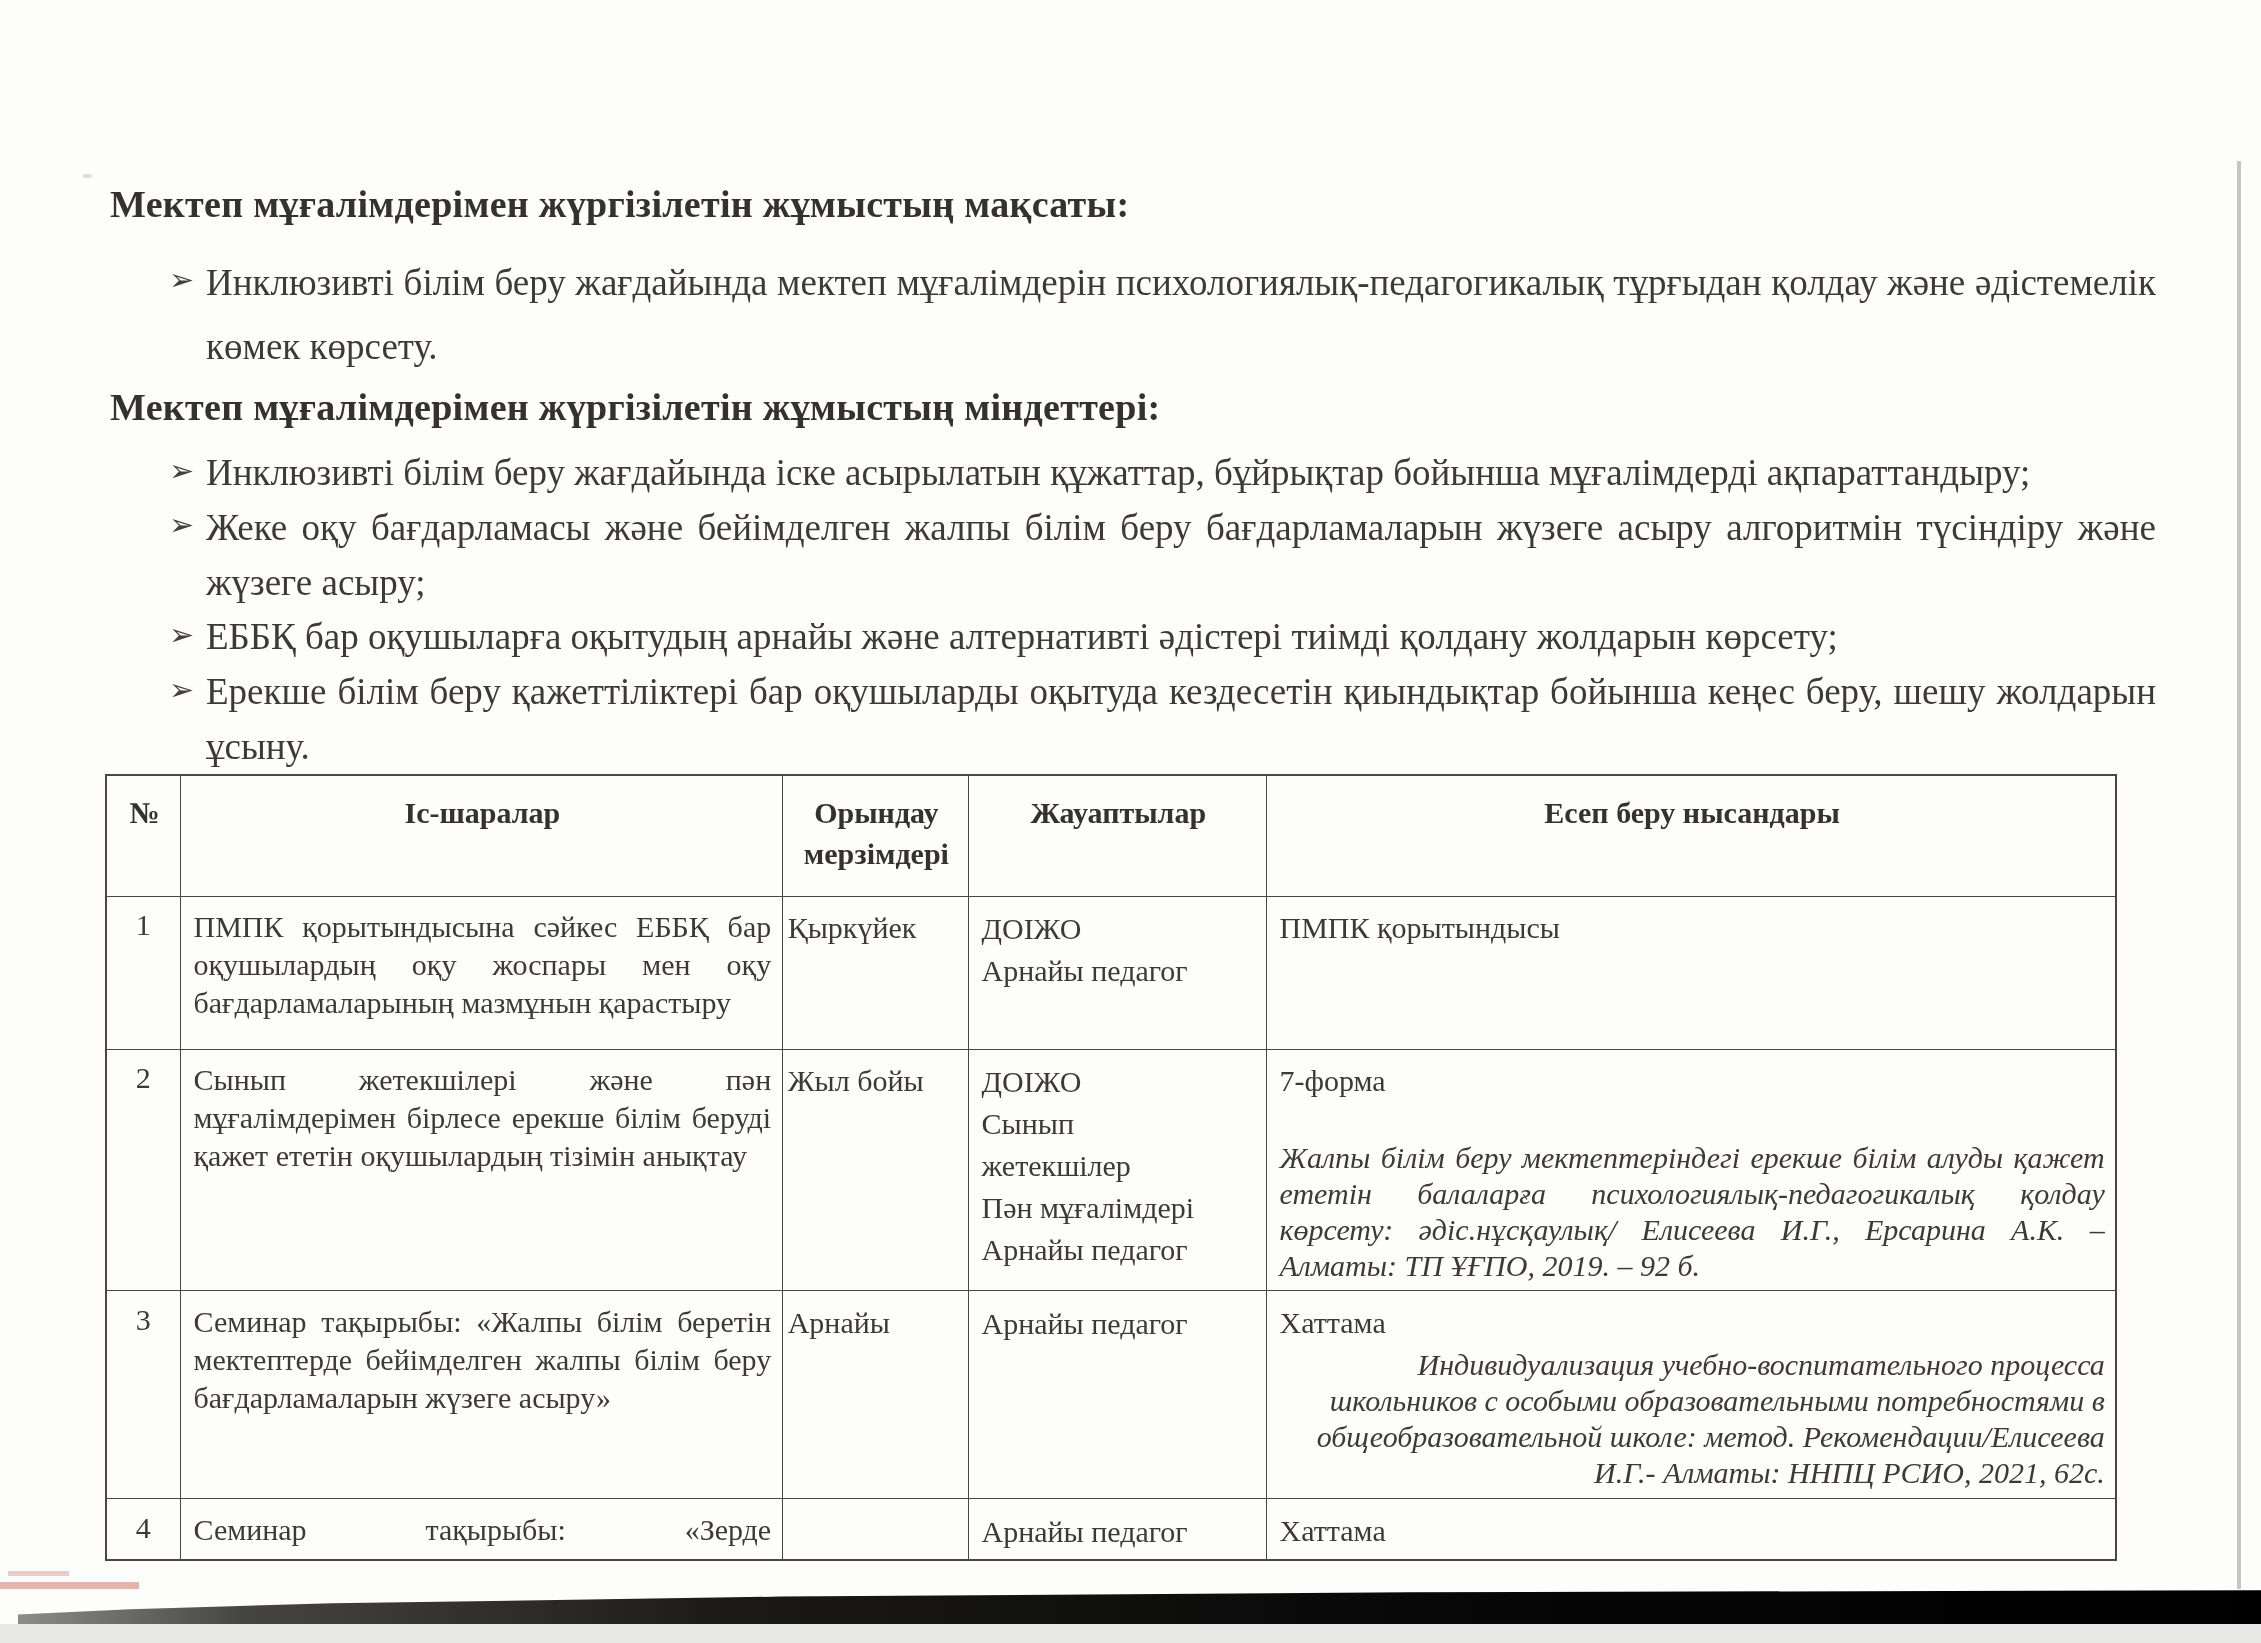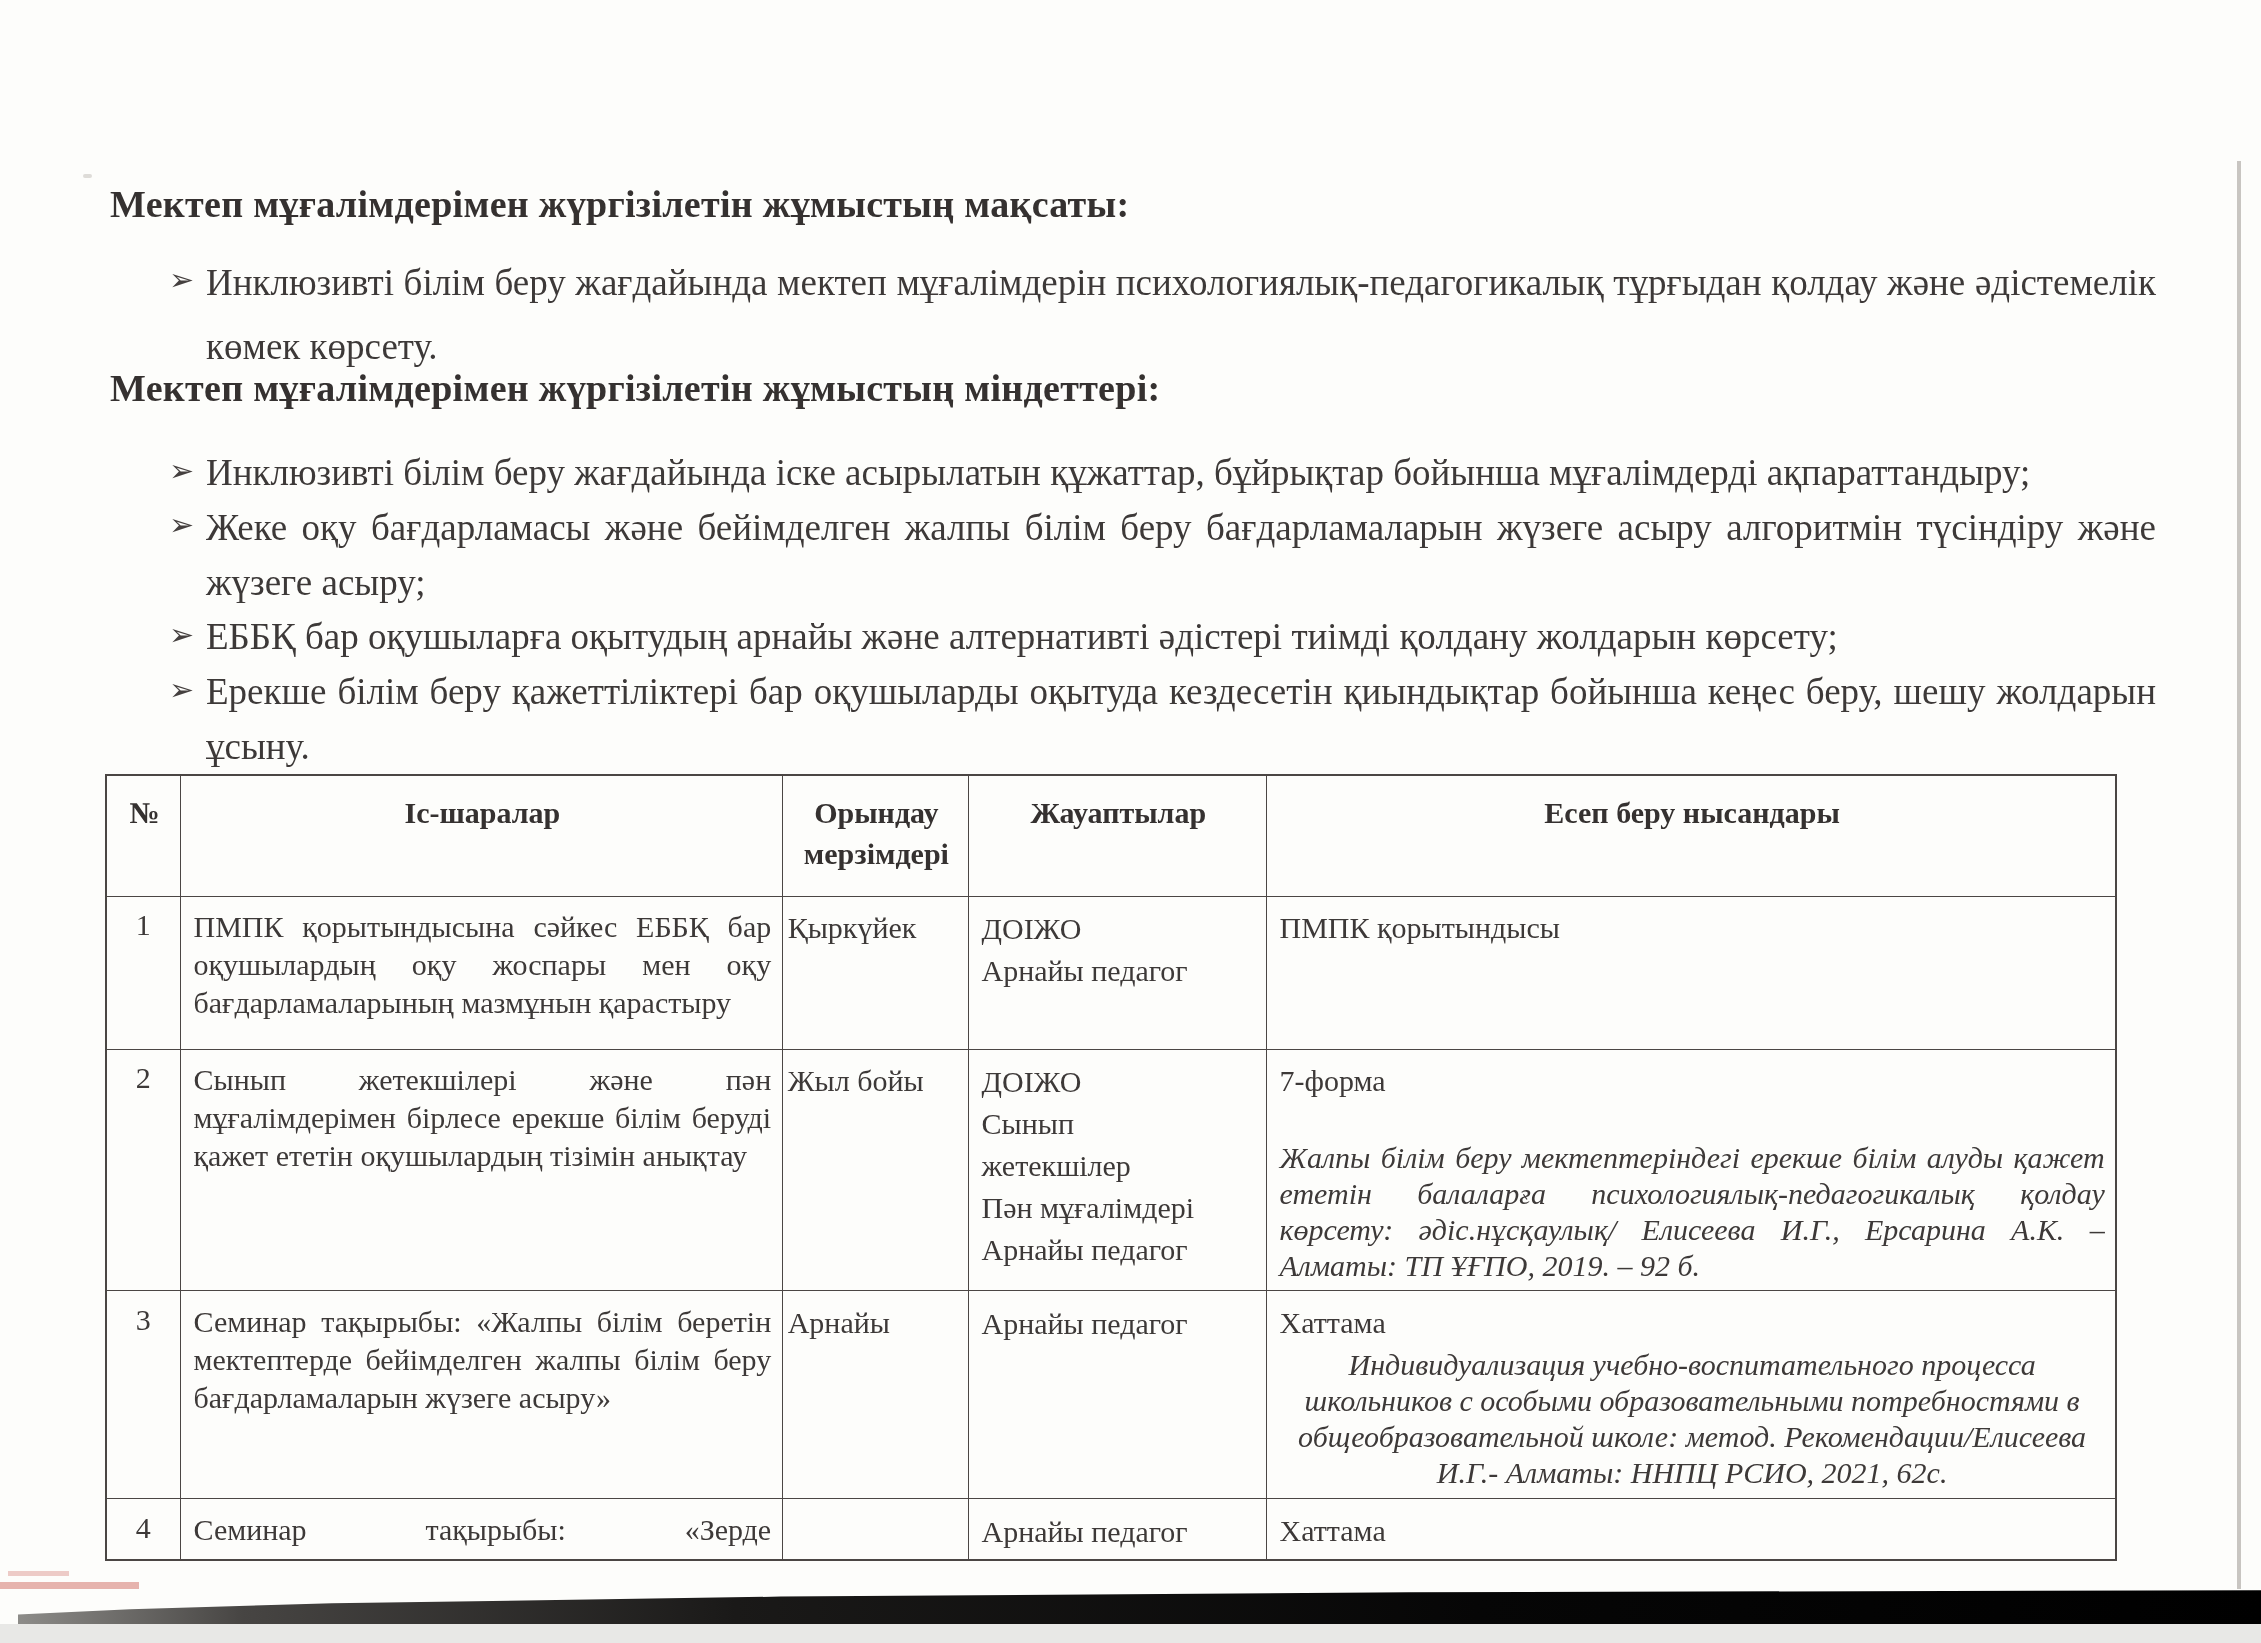--- a/index.html
+++ b/index.html
@@ -11,21 +11,21 @@
     font-family:"Liberation Serif","DejaVu Serif",serif;
     color:#3d3938;
   }
   
   .doc-heading{
     position:absolute;left:110px;right:129px;
     font-size:38px;font-weight:bold;color:#353130;
     letter-spacing:0.3px;
   }
   #goal-heading{top:182px;}
-  #tasks-heading{top:366px;}
+  #tasks-heading{top:385px;}
   
   .bullet-list{
     position:absolute;left:169px;width:1987px;
     font-size:37px;
   }
   #goal-list{top:251px;line-height:1.72;}
   #tasks-list{top:446px;line-height:1.48;}
   .bullet-item{display:flex;align-items:flex-start;}
   .bullet-arrow{
     flex:0 0 37px;font-family:"DejaVu Sans",sans-serif;
@@ -60,21 +60,21 @@
   td.cell-activity.justify-last{text-align-last:justify;}
   td.cell-term{text-align:left;line-height:1.35;padding-left:5.2px;padding-right:5.2px;}
   td.cell-resp{line-height:1.4;white-space:pre-line;}
   td.cell-report{line-height:1.3;}
   .report-title{white-space:pre-line;}
   .report-ref{
     display:block;font-style:italic;text-align:justify;
     line-height:1.2;font-size:30px;margin-top:5.2px;
   }
   .report-ref.with-gap{margin-top:40px;}
-  .report-ref.ragged{text-align:center;}
+  .report-ref.ragged{text-align:right;}
   .report-ref:empty{display:none;}
   
   .scan-line-right{
     position:absolute;top:161px;bottom:35px;left:2237px;width:3.9px;
     background:#c8c5c1;
   }
   .scan-edge-bottom{
     position:absolute;left:18px;right:0;bottom:0;height:37px;
     background:linear-gradient(90deg,#8d8c89 0,#474543 10%,#1a1918 32%,#060606 65%,#000 100%);
     clip-path:polygon(0 74%,5% 60%,14% 44%,34% 26%,62% 14%,100% 9%,100% 100%,0 100%);

